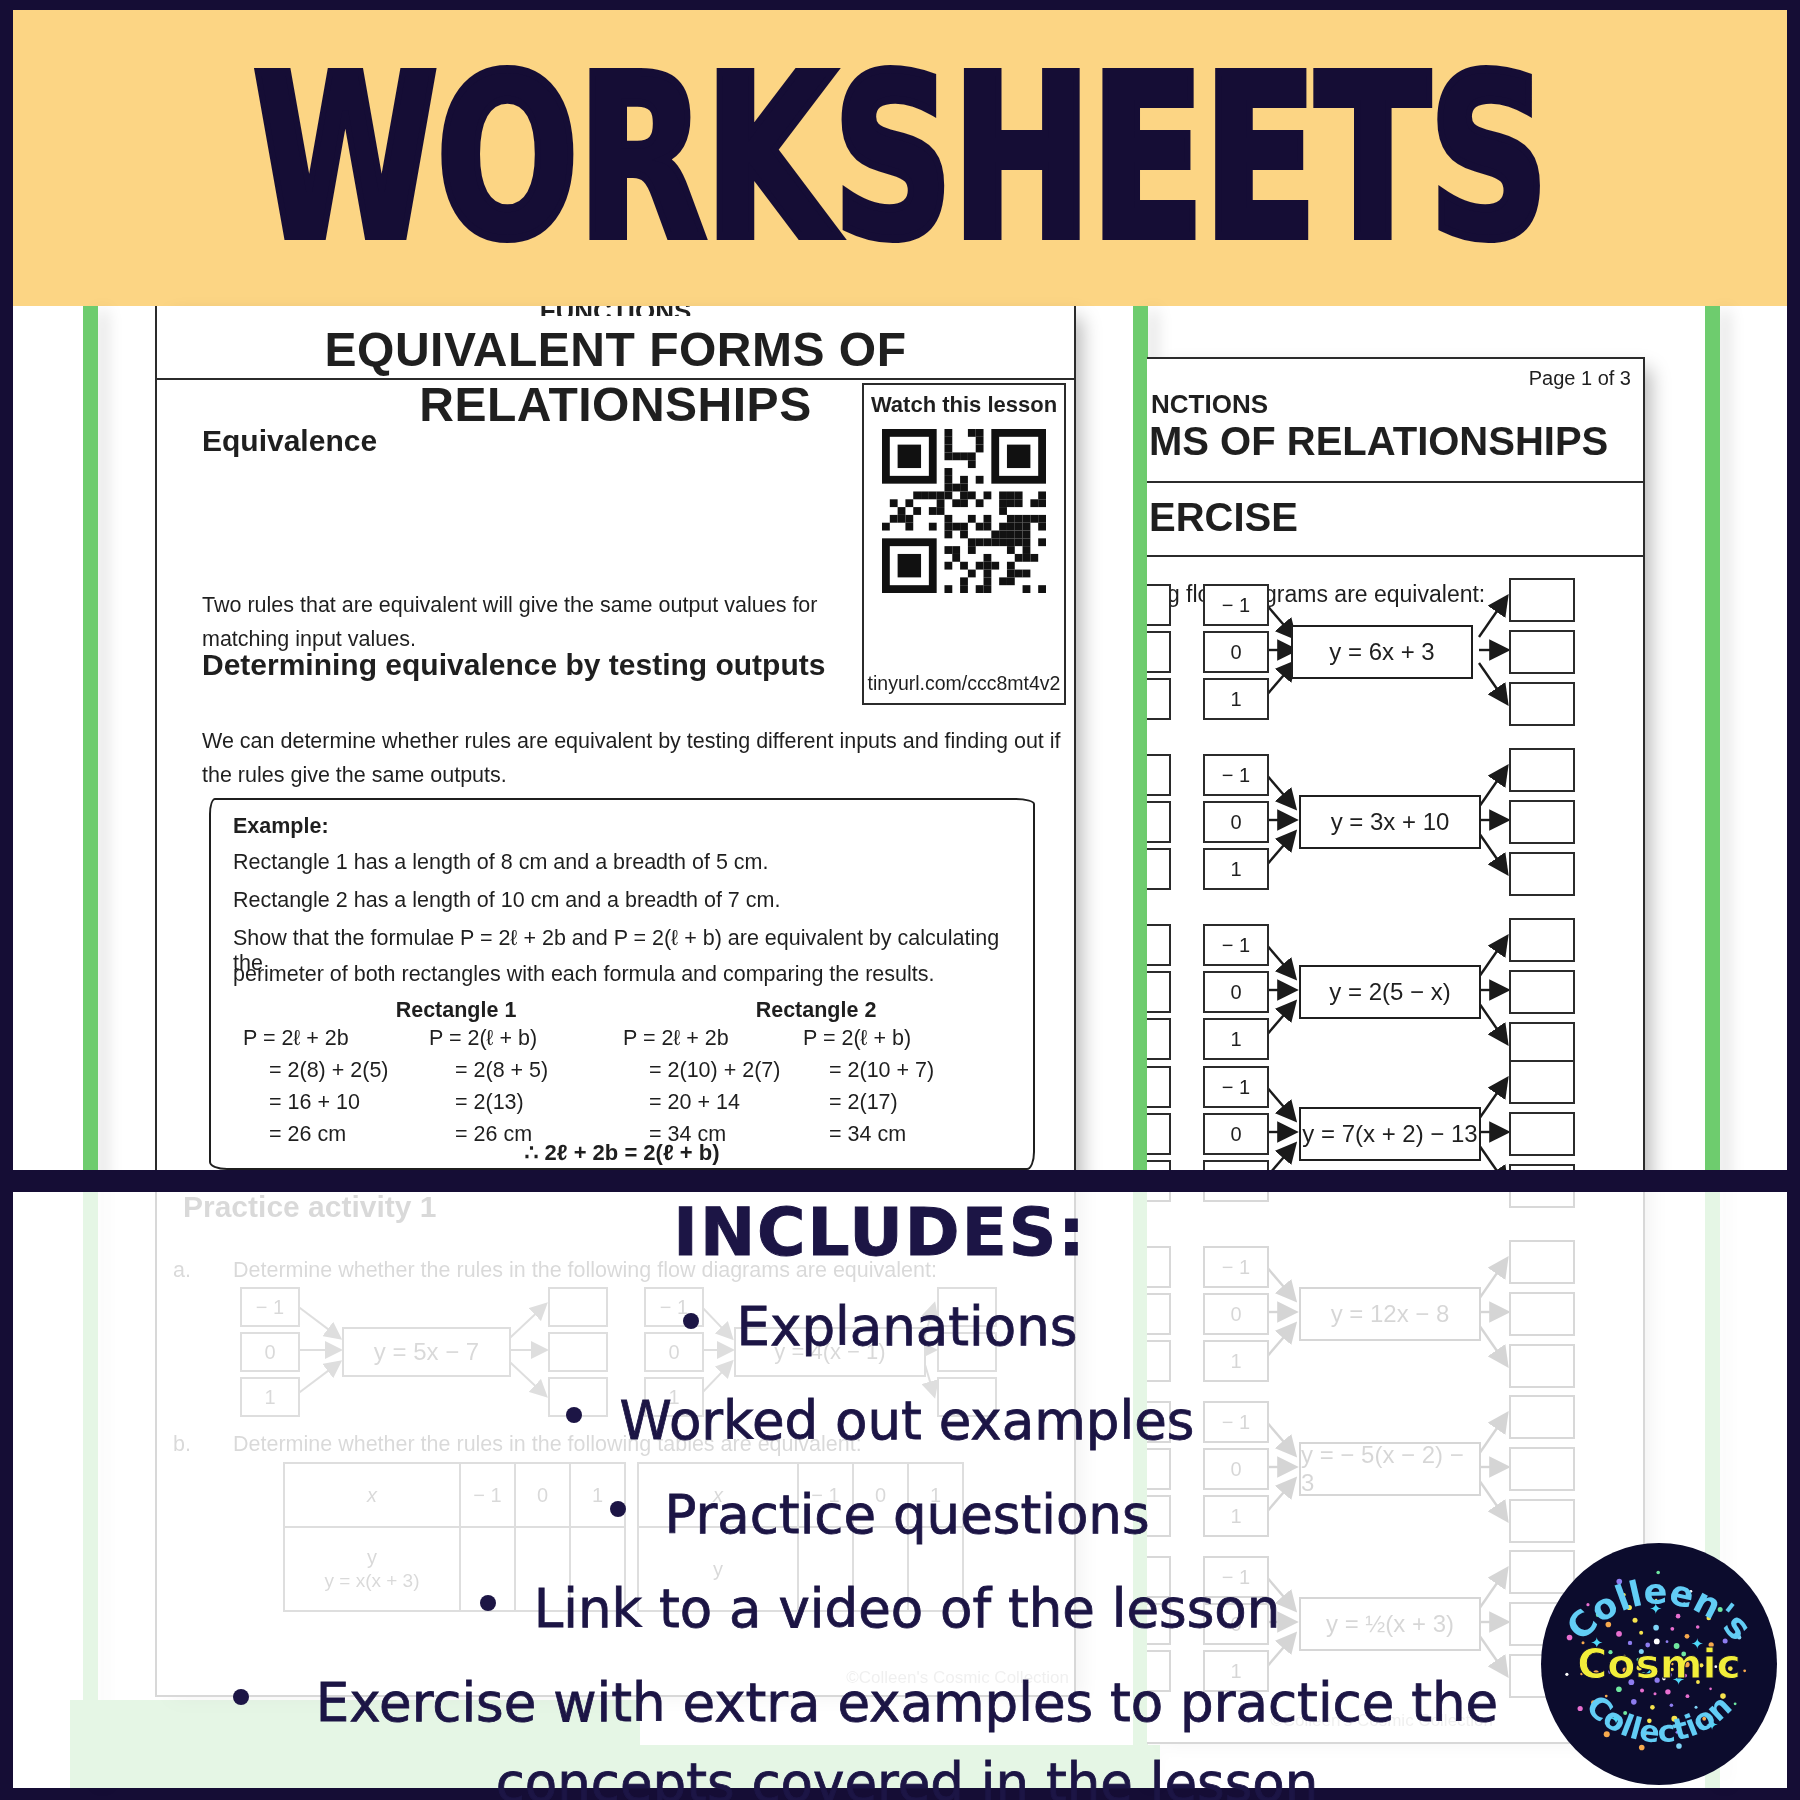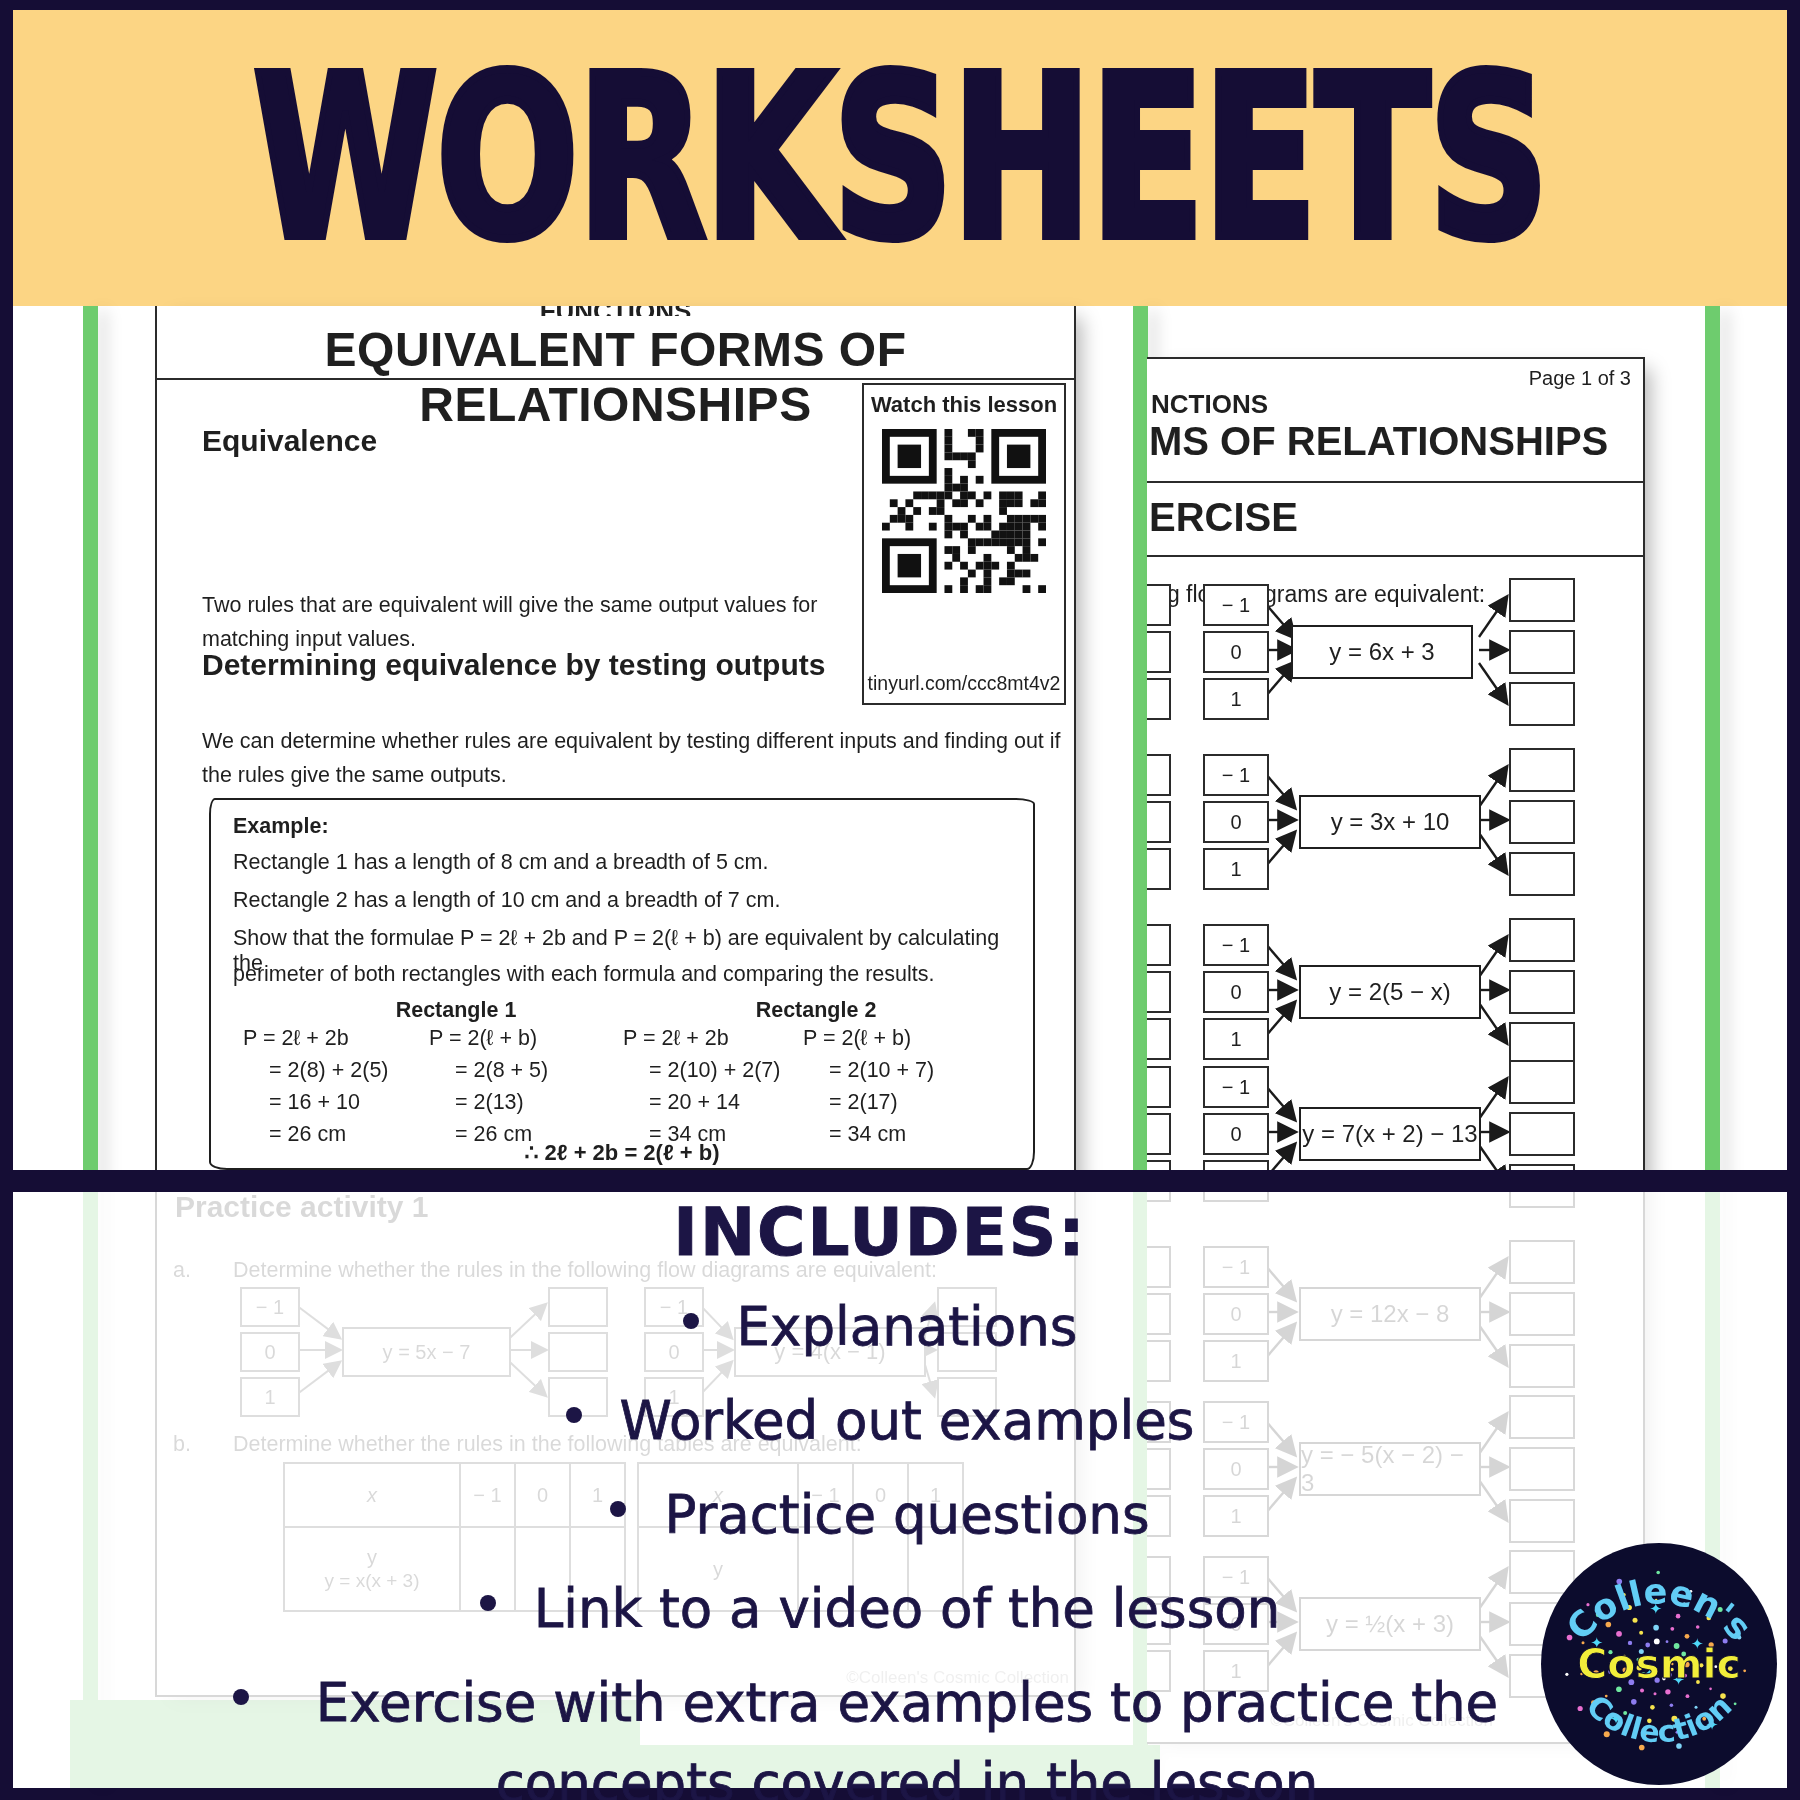--- a/index.html
+++ b/index.html
@@ -250,21 +250,21 @@
           <div class="abs ex-txt" style="left:438px;top:290px;">= 20 + 14</div>
           <div class="abs ex-txt" style="left:438px;top:322px;">= 34 cm</div>
           <div class="abs ex-txt" style="left:592px;top:226px;">P = 2(ℓ + b)</div>
           <div class="abs ex-txt" style="left:618px;top:258px;">= 2(10 + 7)</div>
           <div class="abs ex-txt" style="left:618px;top:290px;">= 2(17)</div>
           <div class="abs ex-txt" style="left:618px;top:322px;">= 34 cm</div>
         </div>
       <div class="abs ex-conc">∴ 2ℓ + 2b = 2(ℓ + b)</div>
     </div>
 
-    <div class="abs prac-head" style="left:18px;top:884px;">Practice activity 1</div>
+    <div class="abs prac-head" style="left:26px;top:884px;">Practice activity 1</div>
     <div class="abs prac-item" style="left:16px;top:952px;">a.</div>
     <div class="abs prac-item" style="left:76px;top:952px;">Determine whether the rules in the following flow diagrams are equivalent:</div>
     <div id="left-diagrams" style="position:absolute;left:0;top:0;width:917px;height:1389px;">
         <svg width="917" height="1389" style="position:absolute;left:0;top:0;pointer-events:none;">
           <defs>
             <marker id="arL" markerWidth="9" markerHeight="9" refX="7" refY="4.5" orient="auto">
     <path d="M0,0 L9,4.5 L0,9 z" fill="#4a4a4a"></path>
             </marker>
           </defs>
           <line x1="139" y1="999" x2="182" y2="1031.4" stroke="#4a4a4a" stroke-width="2" marker-end="url(#arL)"></line>
@@ -276,21 +276,21 @@
           <line x1="543" y1="999" x2="574" y2="1031.4" stroke="#4a4a4a" stroke-width="2" marker-end="url(#arL)"></line>
           <line x1="543" y1="1044" x2="574" y2="1044" stroke="#4a4a4a" stroke-width="2" marker-end="url(#arL)"></line>
           <line x1="543" y1="1089" x2="574" y2="1056.6" stroke="#4a4a4a" stroke-width="2" marker-end="url(#arL)"></line>
           <line x1="767" y1="1032.75" x2="777" y2="999" stroke="#4a4a4a" stroke-width="2" marker-end="url(#arL)"></line>
           <line x1="767" y1="1044" x2="777" y2="1044" stroke="#4a4a4a" stroke-width="2" marker-end="url(#arL)"></line>
           <line x1="767" y1="1055.25" x2="777" y2="1089" stroke="#4a4a4a" stroke-width="2" marker-end="url(#arL)"></line>
         </svg>
         <div class="fbox" style="left:83px;top:981px;width:56px;height:36px;">− 1</div>
         <div class="fbox" style="left:83px;top:1026px;width:56px;height:36px;">0</div>
         <div class="fbox" style="left:83px;top:1071px;width:56px;height:36px;">1</div>
-        <div class="rulebox" style="left:185px;top:1021px;width:165px;height:46px;border-color:#4a4a4a;color:#2e2e2e;font-size:20px;">y = 5x − 7</div>
+        <div class="rulebox" style="left:185px;top:1021px;width:165px;height:46px;border-color:#4a4a4a;color:#2e2e2e;font-size:24px;">y = 5x − 7</div>
         <div class="fbox" style="left:391px;top:981px;width:56px;height:36px;"></div>
         <div class="fbox" style="left:391px;top:1026px;width:56px;height:36px;"></div>
         <div class="fbox" style="left:391px;top:1071px;width:56px;height:36px;"></div>
         <div class="fbox" style="left:487px;top:981px;width:56px;height:36px;">− 1</div>
         <div class="fbox" style="left:487px;top:1026px;width:56px;height:36px;">0</div>
         <div class="fbox" style="left:487px;top:1071px;width:56px;height:36px;">1</div>
         <div class="rulebox" style="left:577px;top:1021px;width:188px;height:46px;border-color:#4a4a4a;color:#2e2e2e;font-size:22px;">y = 4(x − 1)</div>
         <div class="fbox" style="left:780px;top:981px;width:56px;height:36px;"></div>
         <div class="fbox" style="left:780px;top:1026px;width:56px;height:36px;"></div>
         <div class="fbox" style="left:780px;top:1071px;width:56px;height:36px;"></div>

